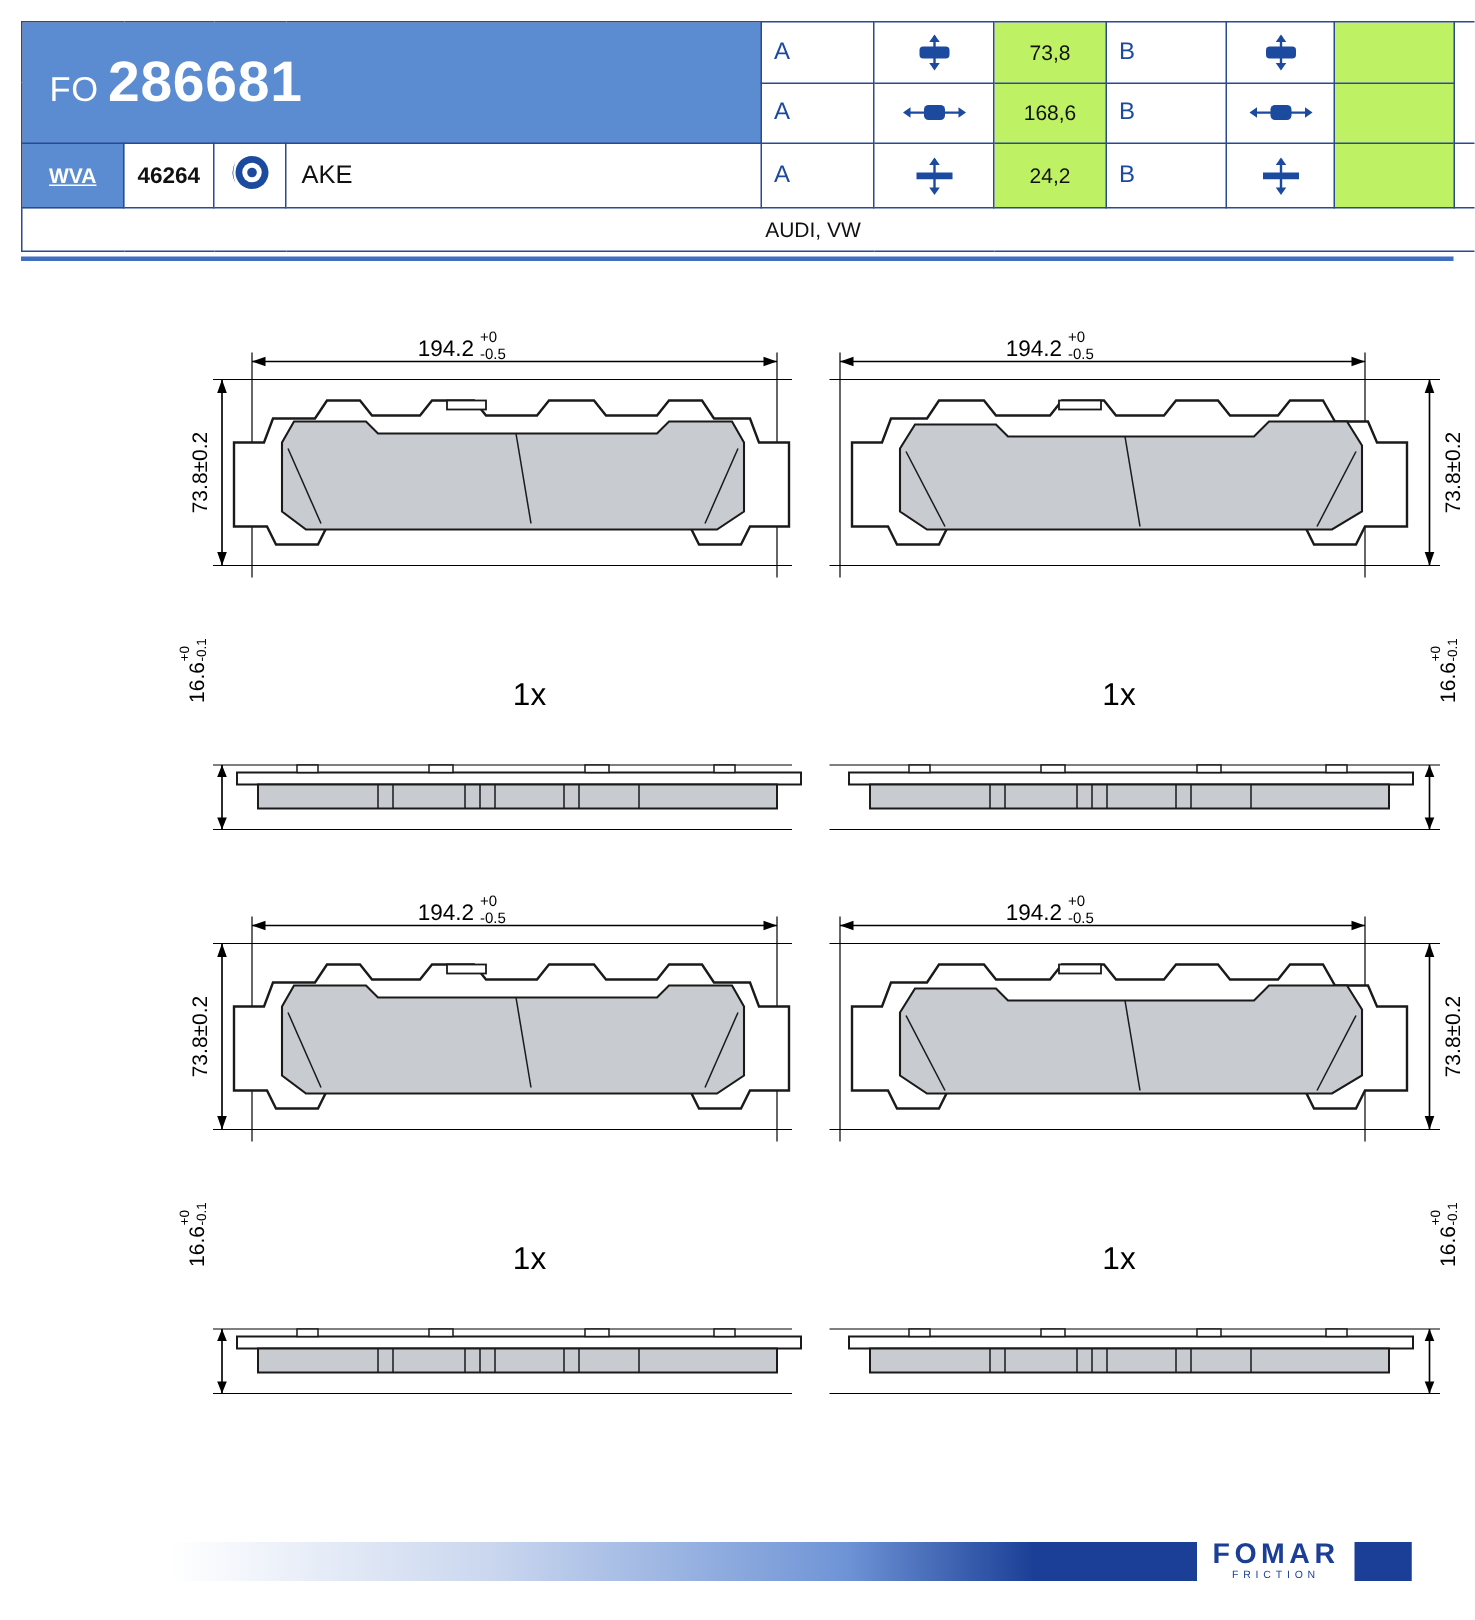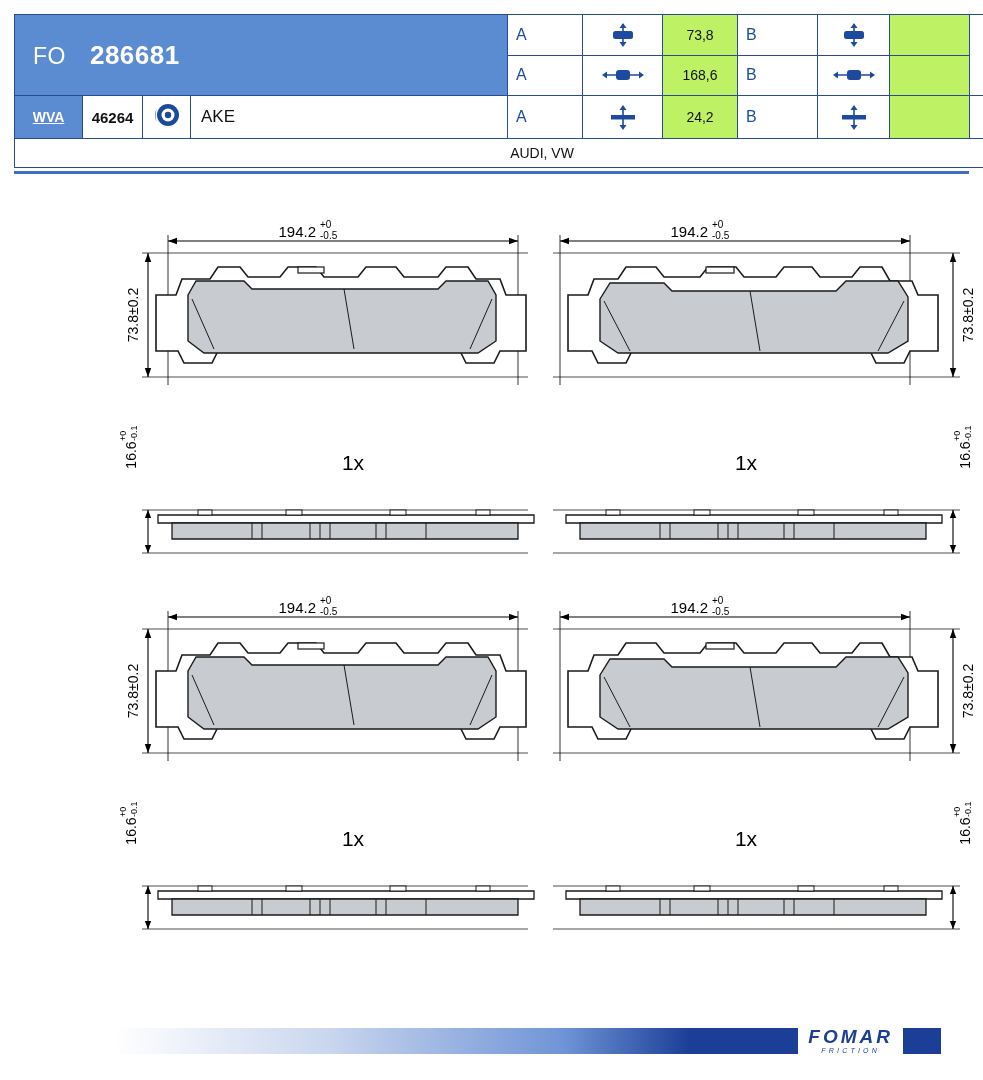--- a/index.html
+++ b/index.html
@@ -39,23 +39,23 @@
     height: 80px;
     padding-left: 18px !important;
     white-space: nowrap;
   }
   .fo-label {
     font-size: 23px;
     font-weight: normal;
     letter-spacing: 0.5px;
   }
   .fo-number {
-    font-size: 26px;
+    font-size: 38px;
     font-weight: bold;
-    margin-left: 24px;
+    margin-left: 6px;
     letter-spacing: 0.5px;
   }
   .cell-wva-label {
     background: #5b8bd0;
     color: #ffffff;
     font-size: 14px;
     font-weight: bold;
     text-align: center;
     height: 42px;
     text-decoration: underline;
@@ -133,21 +133,20 @@
   }
   .drawing svg { display: block; }
 
   
   .footer {
     position: absolute;
     left: 0;
     bottom: 22px;
     width: 983px;
     height: 30px;
-    font-style: italic;
   }
   .footer-bar {
     position: absolute;
     left: 42px;
     top: 0;
     width: 899px;
     height: 26px;
     background: linear-gradient(to right, #ffffff 0%, #ffffff 8%, #c9d6ee 32%, #6f94d6 58%, #1b3f96 72%, #1b3f96 100%);
   }
   .footer-logo {

